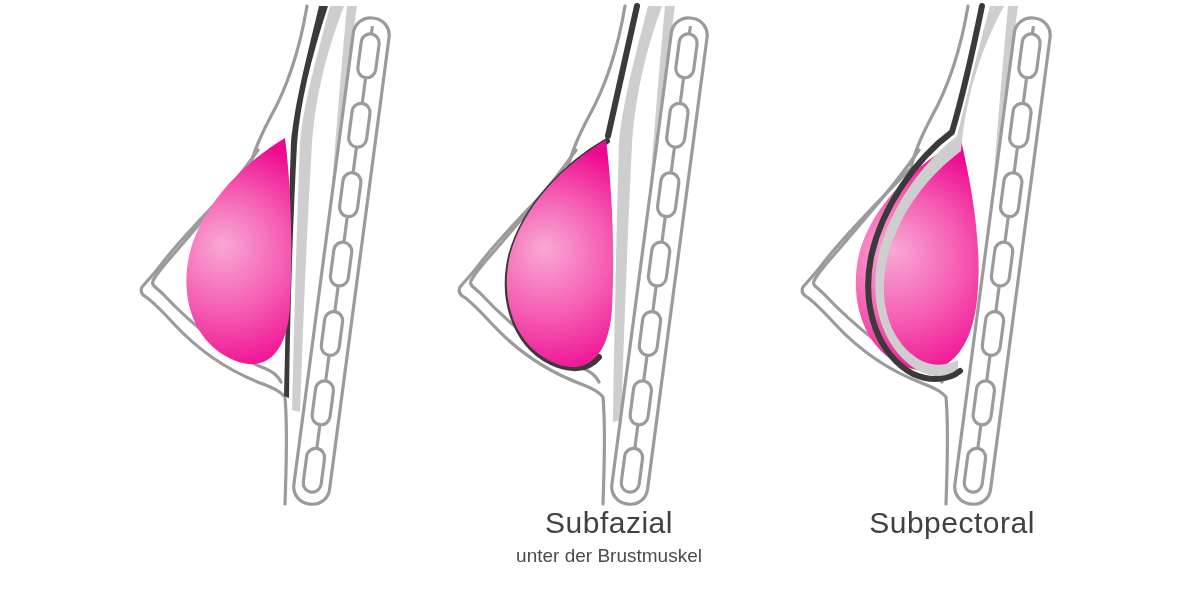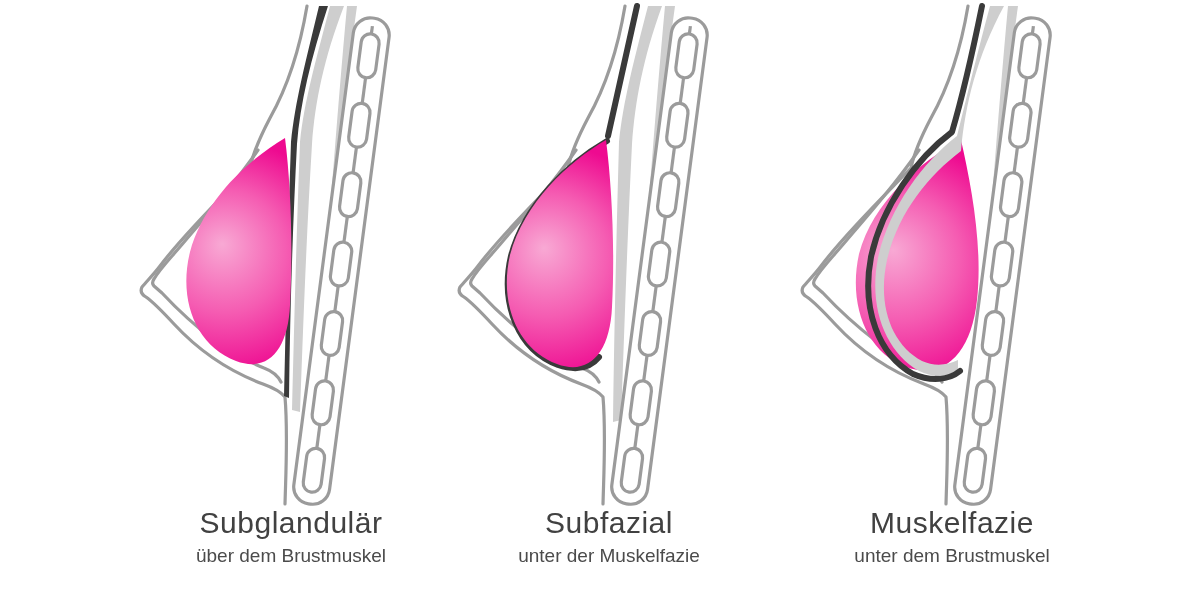--- a/index.html
+++ b/index.html
@@ -59,24 +59,20 @@
         <rect class="bone" x="301" y="100" width="18" height="44" rx="9"></rect>
         <rect class="bone" x="301" y="170" width="18" height="44" rx="9"></rect>
         <rect class="bone" x="301" y="240" width="18" height="44" rx="9"></rect>
         <rect class="bone" x="301" y="310" width="18" height="44" rx="9"></rect>
         <rect class="bone" x="301" y="380" width="18" height="44" rx="9"></rect>
         <rect class="bone" x="301" y="448" width="18" height="44" rx="9"></rect>
       </g>
 
       <path fill="url(#g1)" d="M 285,138 C 248,160 204,200 190,252 C 178,300 196,346 236,361 C 268,373 288,350 290,305 C 293,248 291,185 285,138 Z"></path>
     </svg>
-    <div class="labels">
-      <div class="title">Subglandulär</div>
-      <div class="subtitle">über dem Brustmuskel</div>
-    </div>
   </div>
 
   <div class="panel panel-2">
     <svg class="art" width="398" height="510" viewBox="0 0 398 510">
       <defs>
         <radialGradient id="g2" gradientUnits="userSpaceOnUse" cx="232" cy="262" r="118" fx="226" fy="248">
           <stop offset="0%" class="st-c"></stop>
             <stop offset="52%" class="st-m"></stop>
             <stop offset="100%" class="st-e"></stop>
         </radialGradient>
@@ -98,21 +94,21 @@
         <rect class="bone" x="301" y="448" width="18" height="44" rx="9"></rect>
       </g>
 
       <path class="darkline" d="M 319,6 C 309,52 299,96 290,136"></path>
       <path class="darkline" d="M 289,141 C 251,163 207,204 193,256 C 182,304 200,350 240,365 C 258,371 272,368 281,357"></path>
 
       <path fill="url(#g2)" d="M 288,140 C 250,162 206,203 192,255 C 181,303 199,349 239,364 C 271,376 292,353 294,307 C 297,251 294,187 288,140 Z"></path>
     </svg>
     <div class="labels">
       <div class="title">Subfazial</div>
-      <div class="subtitle">unter der Muskelfazie</div>
+      <div class="subtitle">unter der Brustmuskel</div>
     </div>
   </div>
 
   <div class="panel panel-3">
     <svg class="art" width="398" height="510" viewBox="0 0 398 510">
       <defs>
         <radialGradient id="g3" gradientUnits="userSpaceOnUse" cx="240" cy="265" r="122" fx="232" fy="250">
           <stop offset="0%" class="st-c"></stop>
             <stop offset="52%" class="st-m"></stop>
             <stop offset="100%" class="st-e"></stop>
@@ -132,18 +128,17 @@
         <rect class="bone" x="301" y="380" width="18" height="44" rx="9"></rect>
         <rect class="bone" x="301" y="448" width="18" height="44" rx="9"></rect>
       </g>
 
       <path fill="url(#g3)" d="M 300,140 C 258,162 212,202 198,254 C 187,304 205,352 245,367 C 281,380 310,356 316,300 C 322,246 310,184 300,140 Z"></path>
 
       <path class="muscle" d="M 329,6 C 315,58 305,100 296,136 C 262,162 228,208 217,258 C 207,308 225,352 258,371 C 272,378 288,377 297,369 L 297,360 C 285,366 272,366 261,361 C 231,345 216,306 226,260 C 237,213 267,176 300,151 C 304,105 316,56 343,6 Z"></path>
       <path class="darkline" d="M 321,6 C 311,55 301,98 291,132 C 256,158 221,206 210,257 C 200,310 218,355 252,374 C 270,382 288,380 299,371"></path>
     </svg>
     <div class="labels">
-      <div class="title">Muskelfazie</div>
-      <div class="subtitle">unter dem Brustmuskel</div>
+      <div class="title">Subpectoral</div>
     </div>
   </div>
 
 </div>
 
 </body></html>

